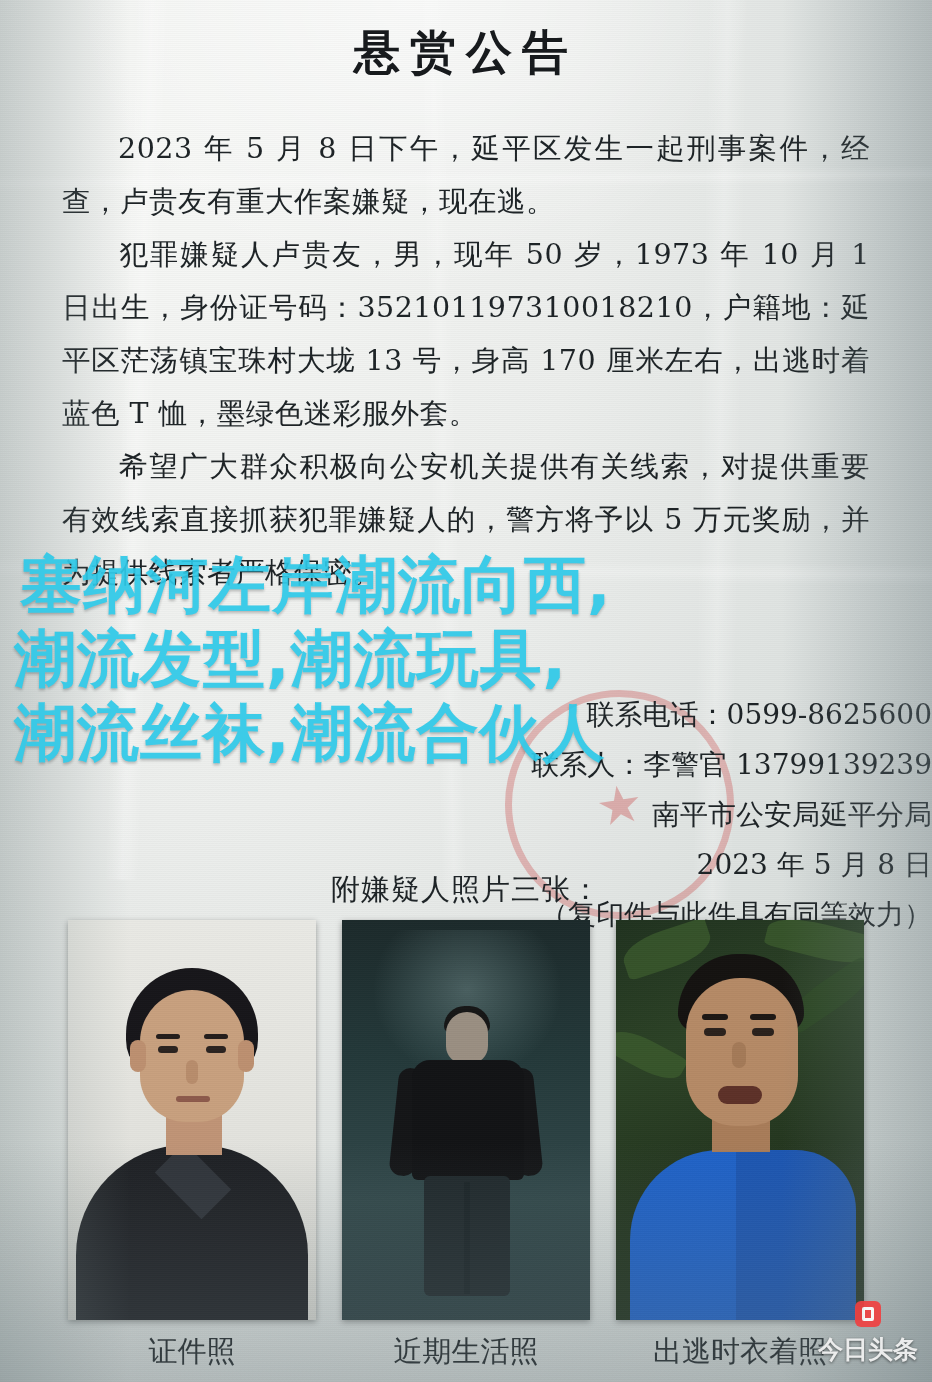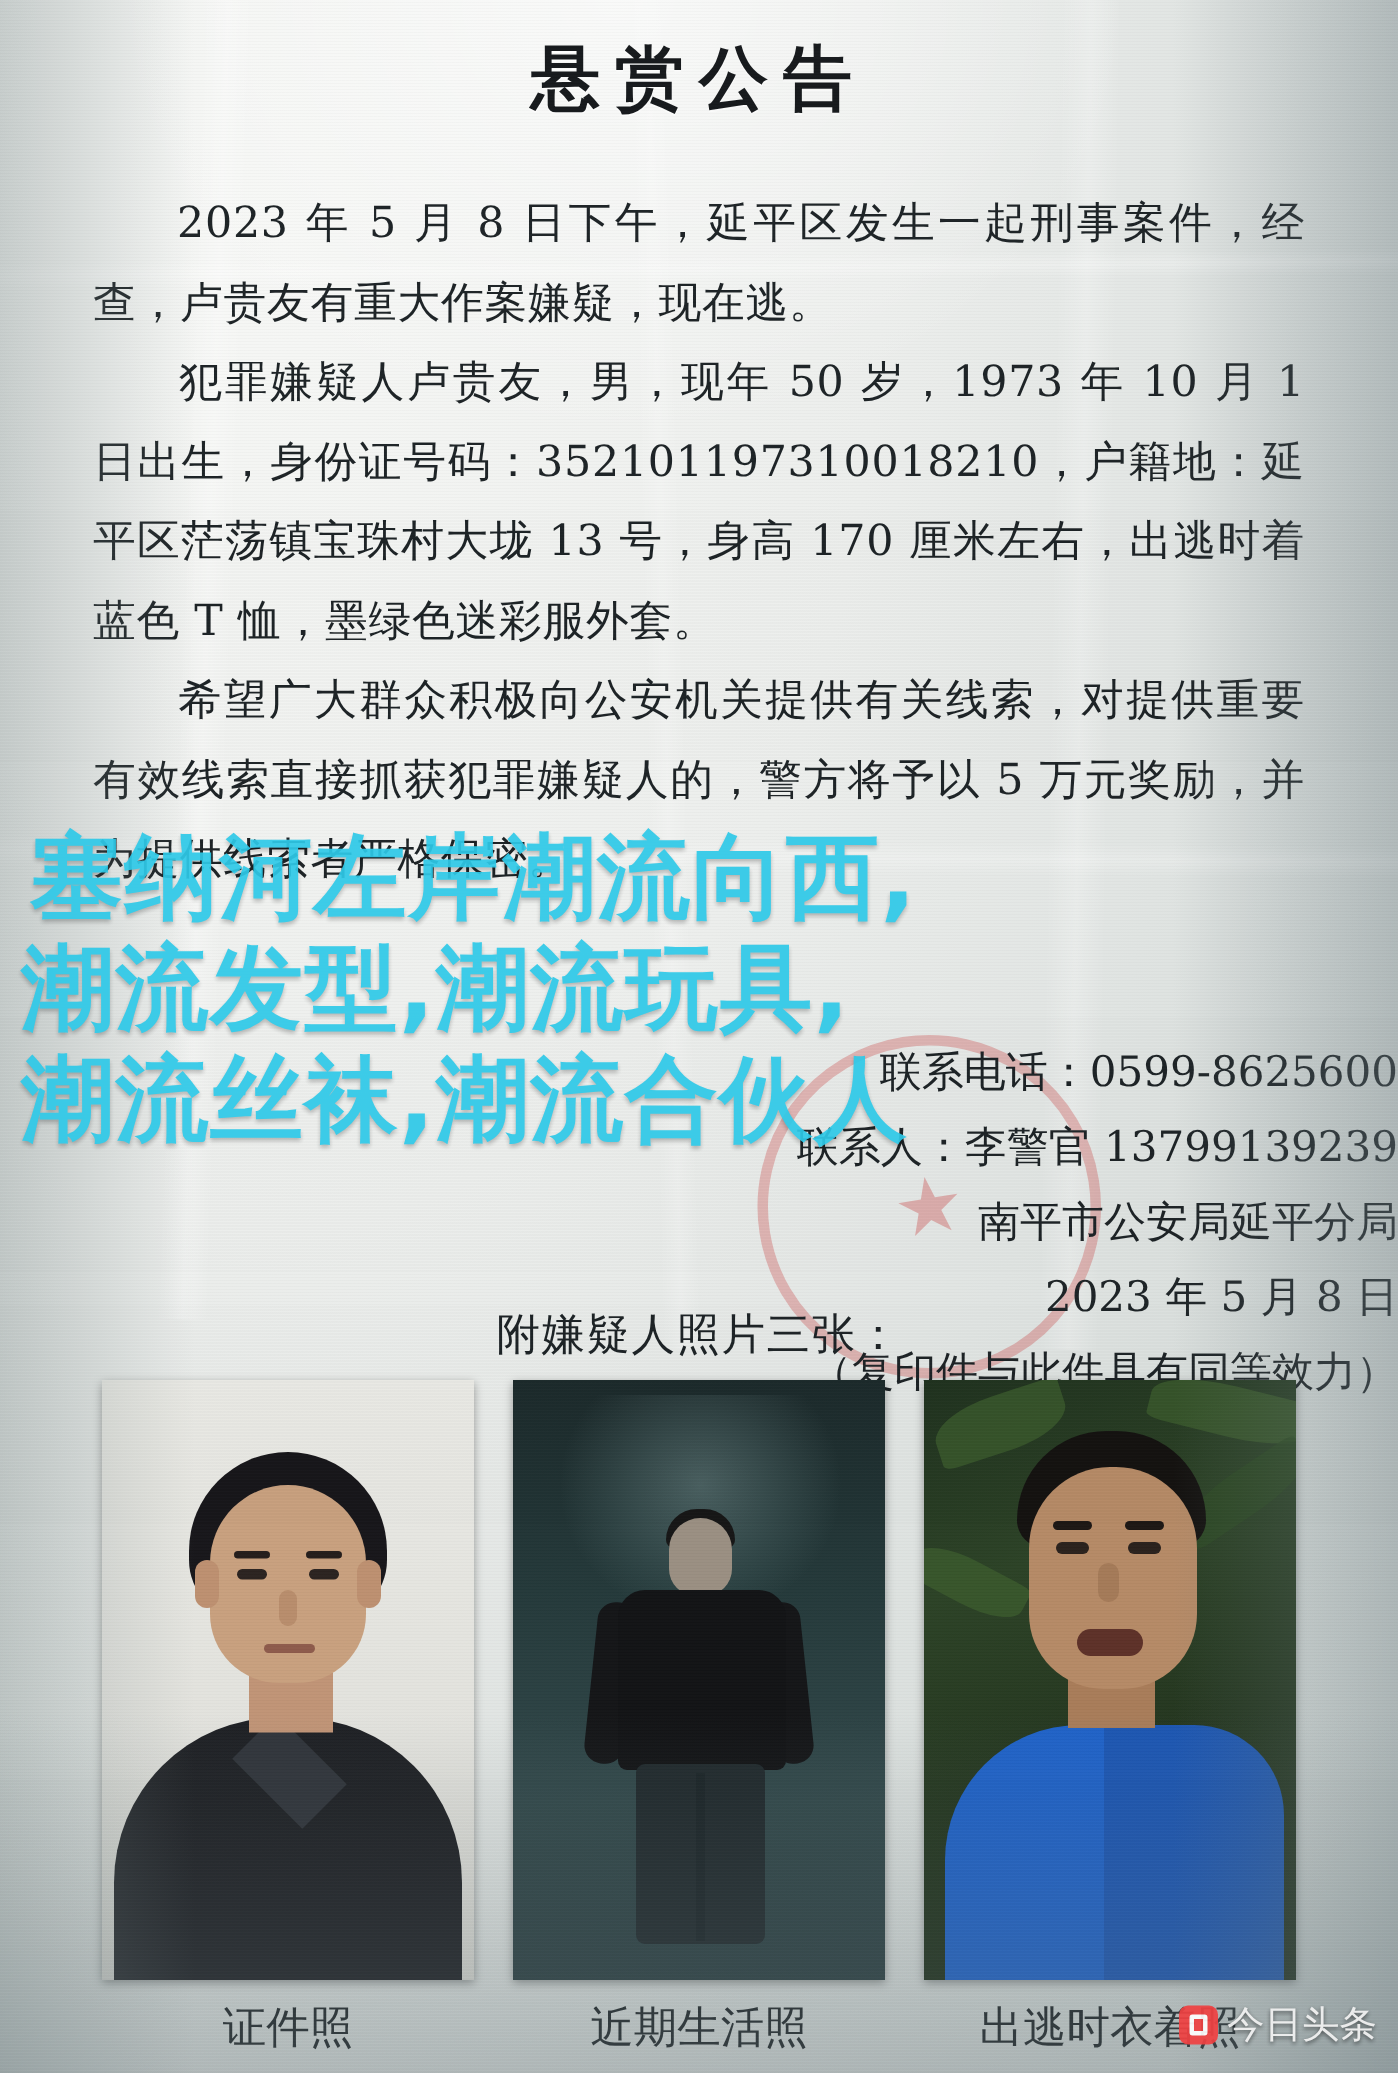--- a/index.html
+++ b/index.html
@@ -159,22 +159,23 @@
   #watermark div:nth-child(1){margin-left:6px;}
   #watermark div:nth-child(2){margin-left:0px;}
   #watermark div:nth-child(3){margin-left:0px;}
 
   
   #toutiao{
     position:absolute;right:14px;bottom:16px;
     display:flex;align-items:center;gap:6px;
     color:#f2f2f2;opacity:.92;
     font-family:"DejaVu Sans","Liberation Sans",sans-serif;
-    font-size:25px;font-weight:400;
+    font-size:25px;font-weight:700;
     text-shadow:0 1px 3px rgba(0,0,0,.6);
+    flex-direction:column;
   }
   #toutiao .tlogo{
     width:26px;height:26px;border-radius:6px;
     background:#f04142;position:relative;flex:0 0 auto;
   }
   #toutiao .tlogo:after{
     content:"";position:absolute;left:7px;top:6px;width:12px;height:14px;
     border:3px solid #fff;border-radius:2px;box-sizing:border-box;
   }
   

